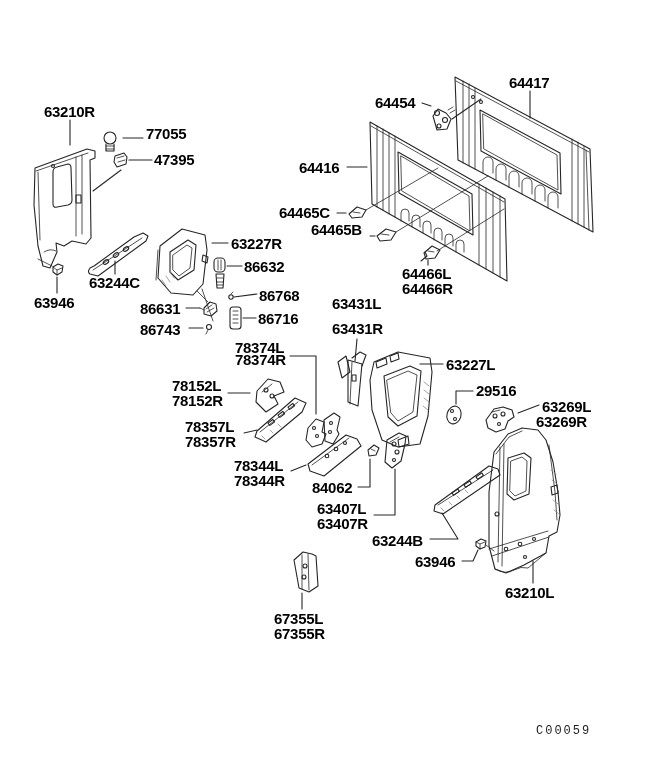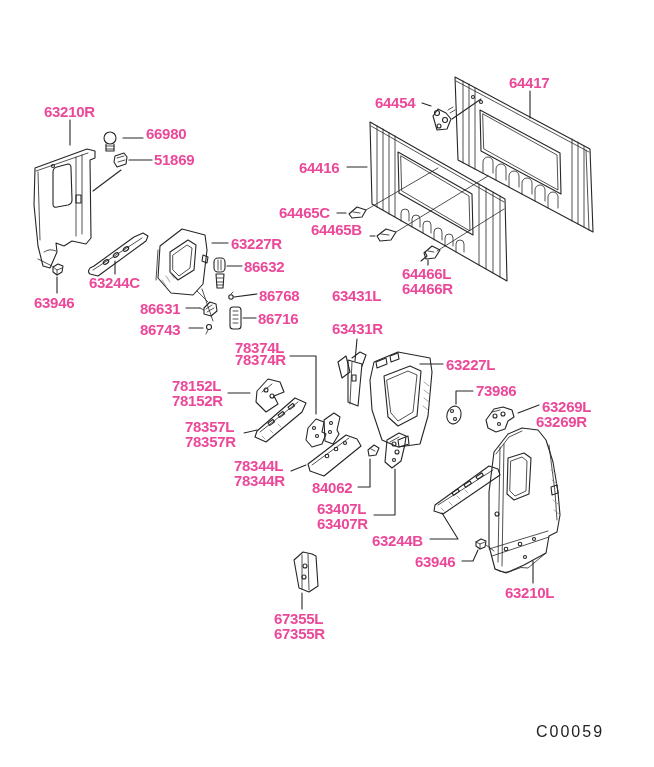--- a/index.html
+++ b/index.html
@@ -1,22 +1,22 @@
 <!DOCTYPE html>
 <html><head>
 <meta charset="utf-8">
 <style>
   html,body{margin:0;padding:0;background:#ffffff;}
   .stage{position:relative;width:654px;height:767px;background:#ffffff;overflow:hidden;
          font-family:"Liberation Sans",sans-serif;}
   .art{position:absolute;left:0;top:0;}
-  .lbl{position:absolute;color:#ec4899;font-size:15px;line-height:15px;font-weight:bold;
+  .lbl{position:absolute;color:#000000;font-size:15px;line-height:15px;font-weight:bold;
        letter-spacing:-0.3px;white-space:nowrap;}
-  .code{position:absolute;color:#222;font-size:16px;line-height:11px;
-        font-family:Liberation Sans, sans-serif;letter-spacing:2px;}
+  .code{position:absolute;color:#222;font-size:12px;line-height:11px;
+        font-family:Liberation Mono, monospace;letter-spacing:2px;}
   svg path, svg line, svg polyline, svg circle, svg ellipse, svg rect{
       fill:none;stroke:#262626;stroke-width:1.1;stroke-linejoin:round;stroke-linecap:round;}
   svg .h{stroke:#8a8a8a;stroke-width:.8;}
   svg .t{stroke-width:.8;}
 </style>
 </head>
 <body>
 
 <div class="stage">
 
@@ -303,45 +303,45 @@
     <g>
       <path d="M294 560 L303 552 L312 554 L316 556 L318 586 L309 592 L299 588 Z"></path>
       <path class="t" d="M302 555 L302 589 M308 554 L309 590"></path>
       <circle cx="305" cy="566" r="2"></circle>
       <circle cx="304" cy="577" r="2"></circle>
     </g>
 
   </svg>
 
   <div class="lbl" style="left:44px;top:104px">63210R</div>
-  <div class="lbl" style="left:146px;top:126px">66980</div>
-  <div class="lbl" style="left:154px;top:152px">51869</div>
+  <div class="lbl" style="left:146px;top:126px">77055</div>
+  <div class="lbl" style="left:154px;top:152px">47395</div>
   <div class="lbl" style="left:375px;top:95px">64454</div>
   <div class="lbl" style="left:509px;top:75px">64417</div>
   <div class="lbl" style="left:299px;top:160px">64416</div>
   <div class="lbl" style="left:279px;top:205px">64465C</div>
   <div class="lbl" style="left:311px;top:222px">64465B</div>
   <div class="lbl" style="left:231px;top:236px">63227R</div>
   <div class="lbl" style="left:244px;top:259px">86632</div>
   <div class="lbl" style="left:402px;top:266px">64466L</div>
   <div class="lbl" style="left:402px;top:281px">64466R</div>
   <div class="lbl" style="left:89px;top:275px">63244C</div>
   <div class="lbl" style="left:259px;top:288px">86768</div>
   <div class="lbl" style="left:34px;top:295px">63946</div>
   <div class="lbl" style="left:140px;top:301px">86631</div>
   <div class="lbl" style="left:258px;top:311px">86716</div>
-  <div class="lbl" style="left:332px;top:288px">63431L</div>
+  <div class="lbl" style="left:332px;top:296px">63431L</div>
   <div class="lbl" style="left:332px;top:321px">63431R</div>
   <div class="lbl" style="left:140px;top:322px">86743</div>
   <div class="lbl" style="left:235px;top:340px">78374L</div>
   <div class="lbl" style="left:235px;top:352px">78374R</div>
   <div class="lbl" style="left:446px;top:357px">63227L</div>
   <div class="lbl" style="left:172px;top:378px">78152L</div>
   <div class="lbl" style="left:172px;top:393px">78152R</div>
-  <div class="lbl" style="left:476px;top:383px">73986</div>
+  <div class="lbl" style="left:476px;top:383px">29516</div>
   <div class="lbl" style="left:542px;top:399px">63269L</div>
   <div class="lbl" style="left:536px;top:414px">63269R</div>
   <div class="lbl" style="left:185px;top:419px">78357L</div>
   <div class="lbl" style="left:185px;top:434px">78357R</div>
   <div class="lbl" style="left:234px;top:458px">78344L</div>
   <div class="lbl" style="left:234px;top:473px">78344R</div>
   <div class="lbl" style="left:312px;top:480px">84062</div>
   <div class="lbl" style="left:317px;top:501px">63407L</div>
   <div class="lbl" style="left:317px;top:516px">63407R</div>
   <div class="lbl" style="left:372px;top:533px">63244B</div>

